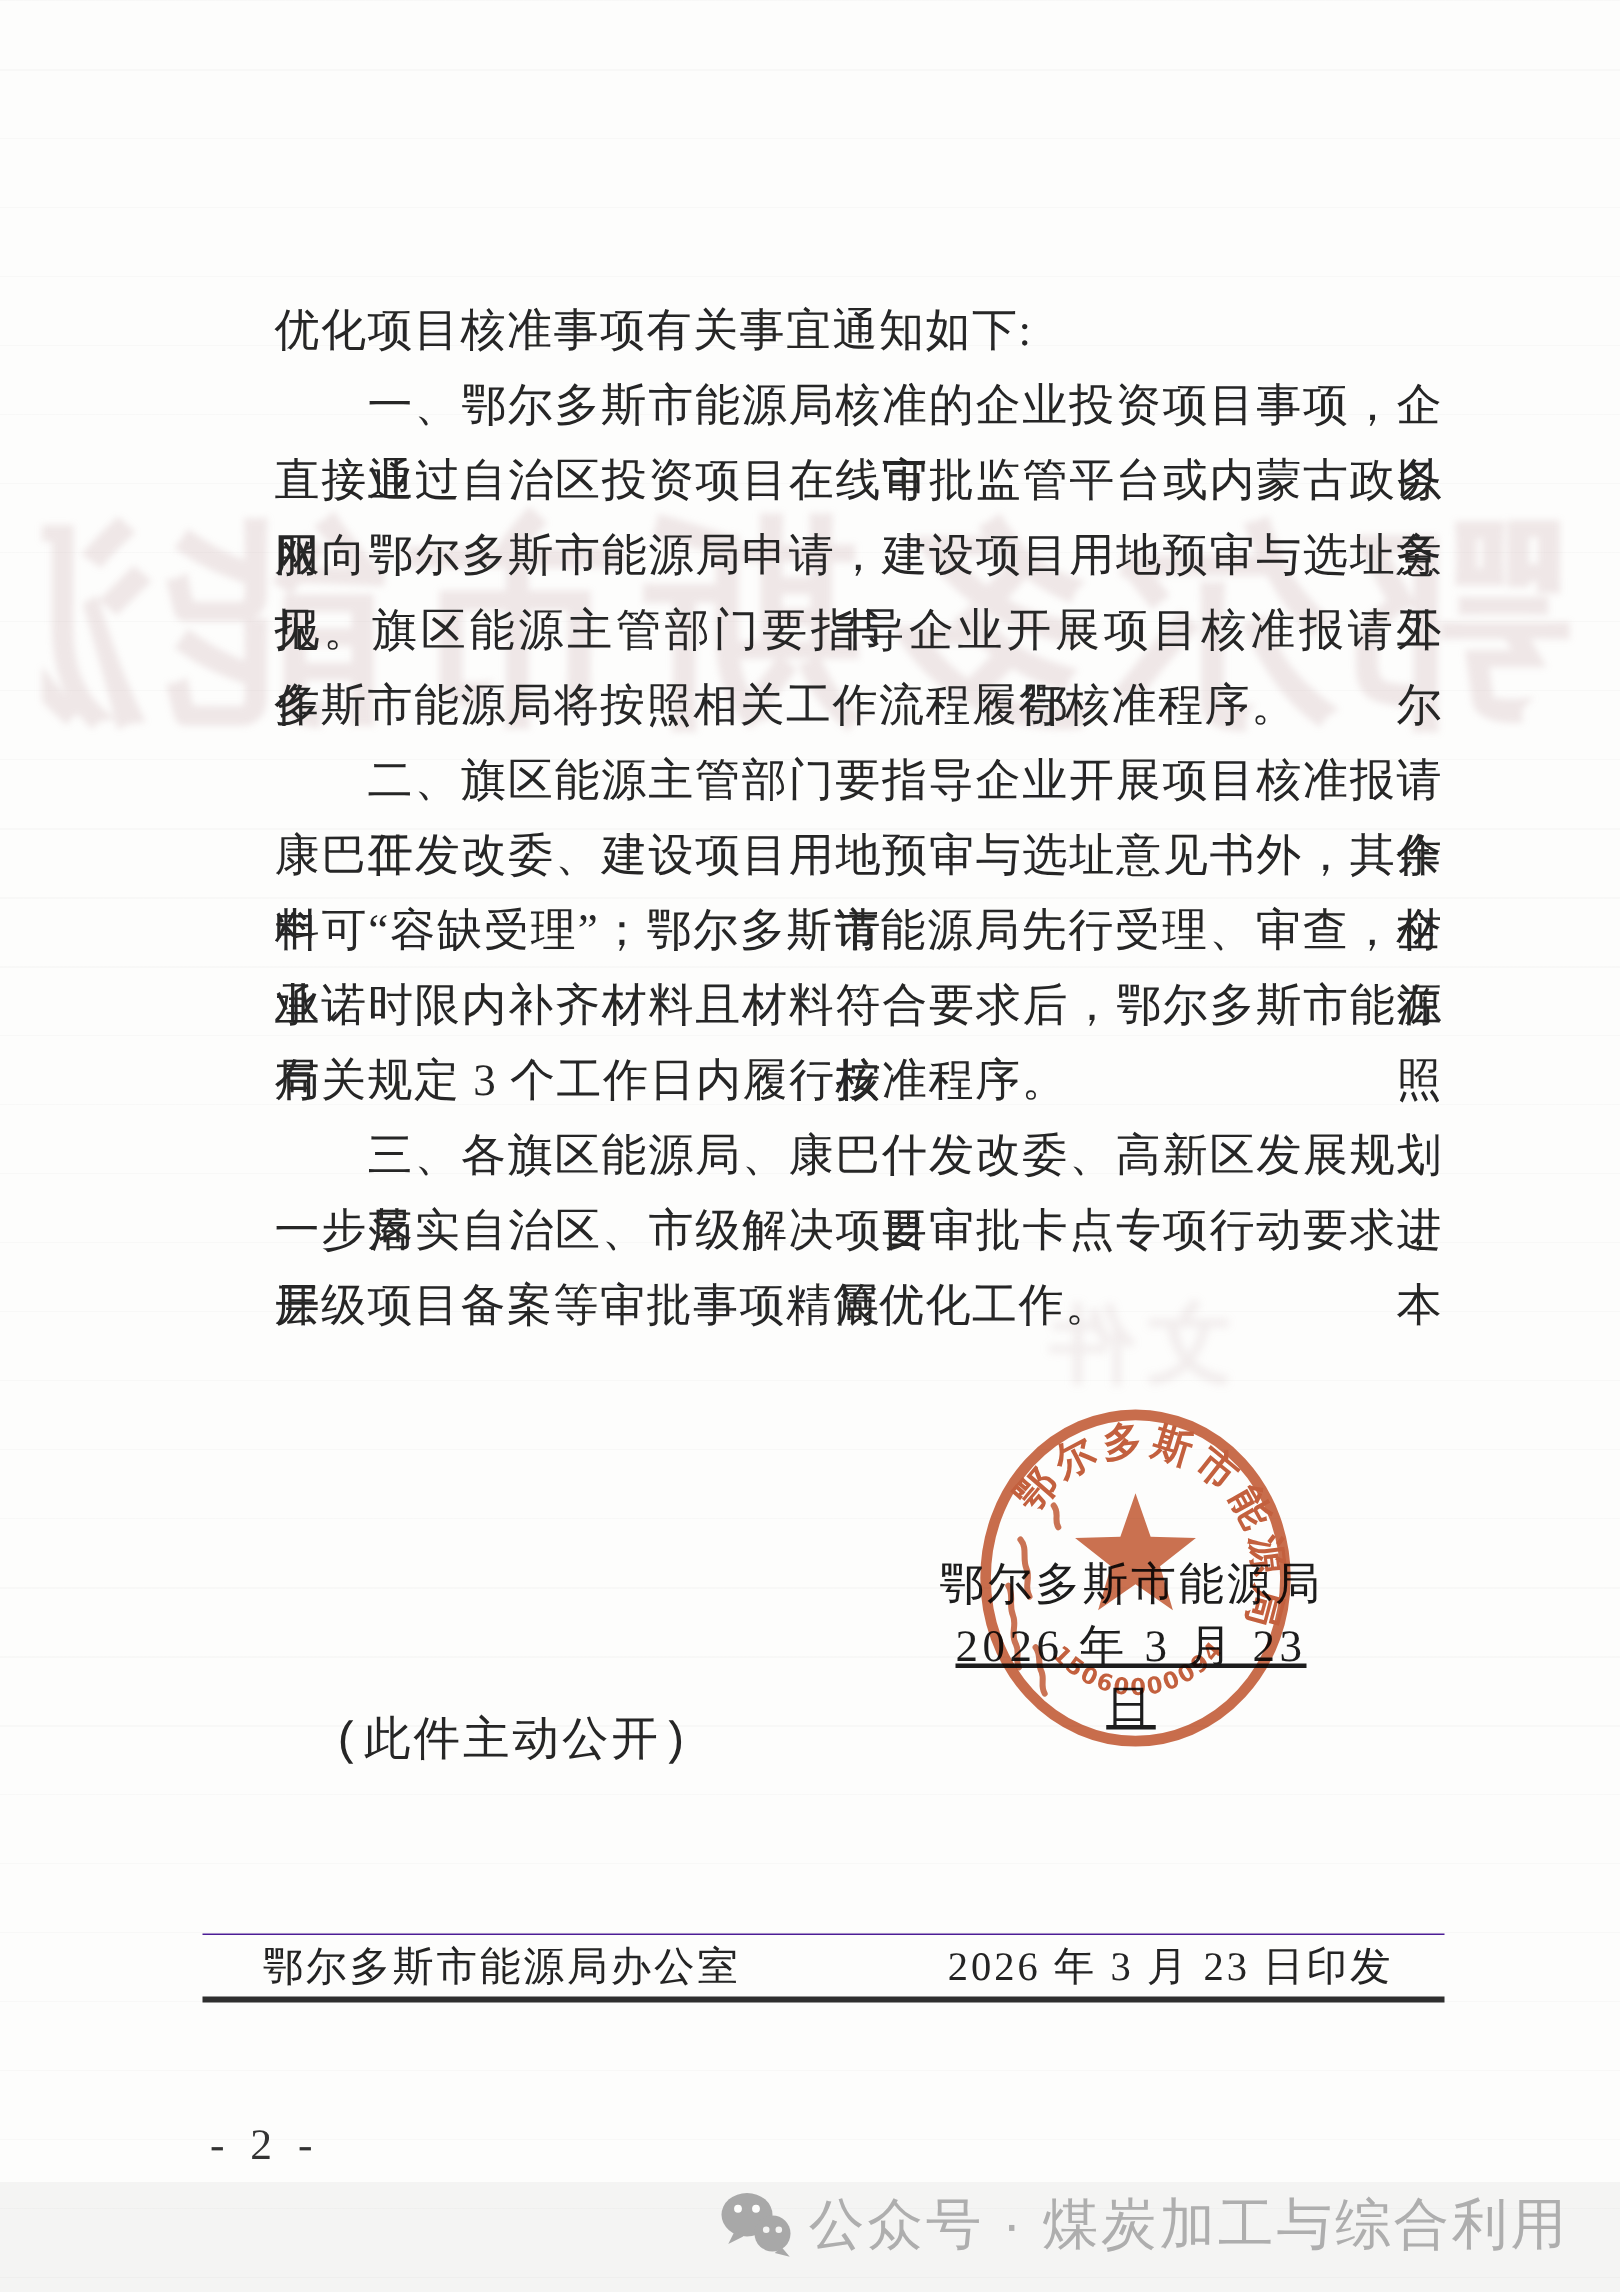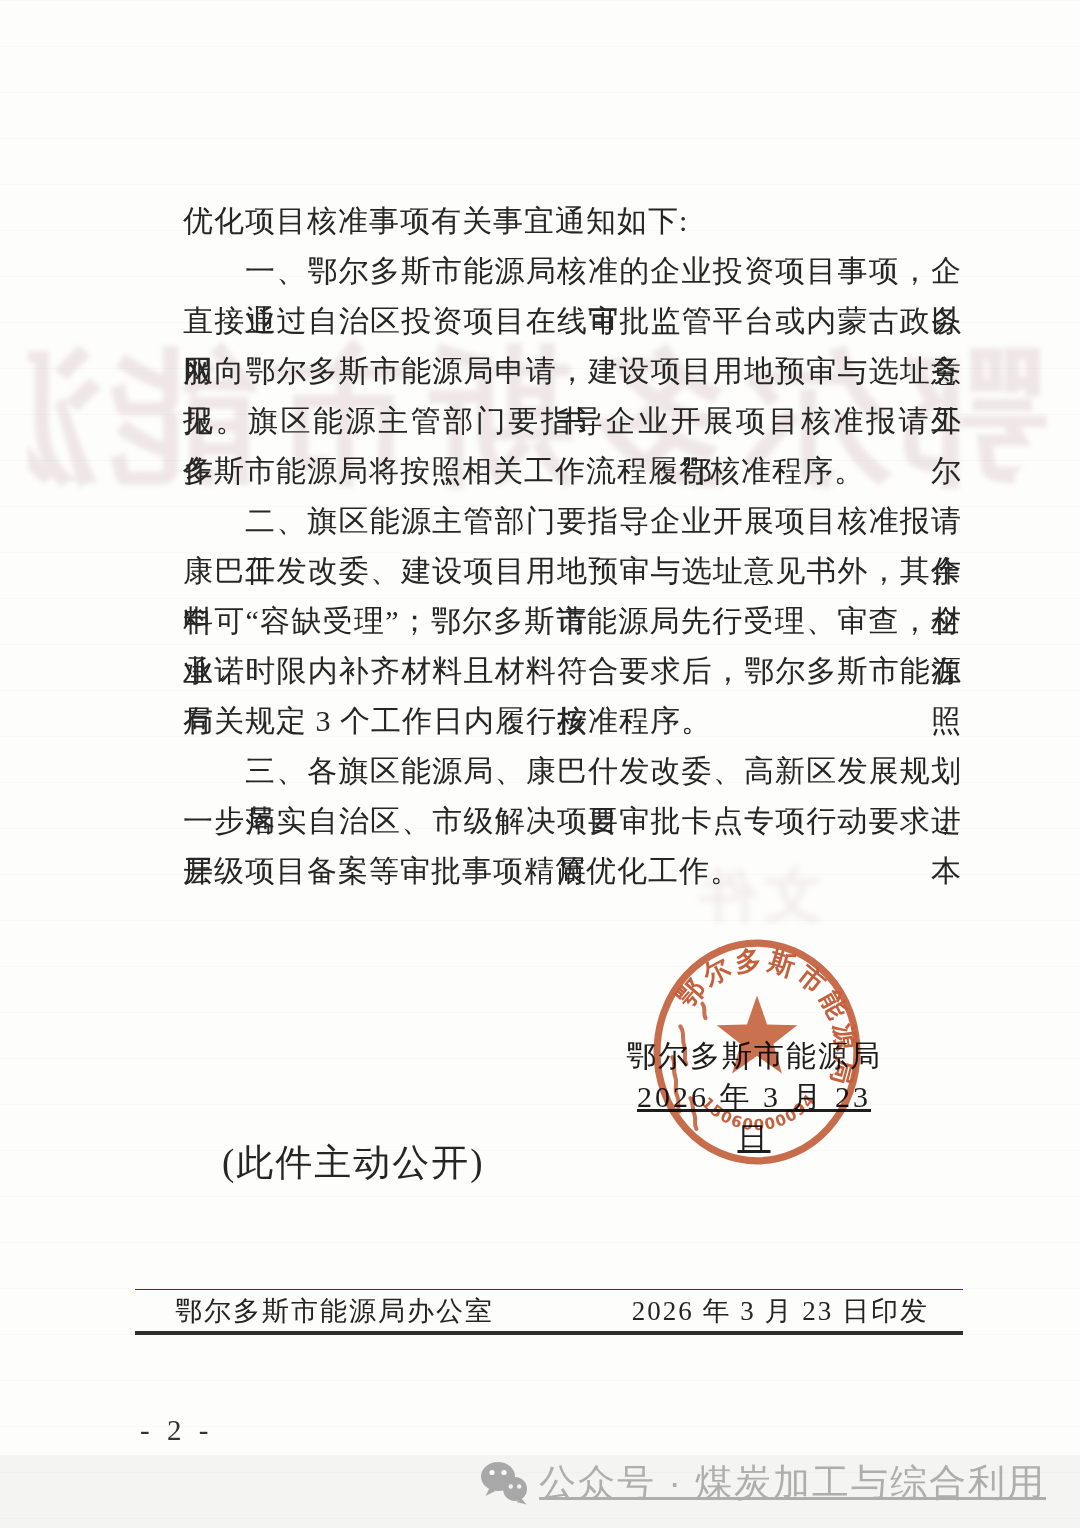--- a/index.html
+++ b/index.html
@@ -49,21 +49,21 @@
   .sign-org{letter-spacing:2px;}
   .sign-date{letter-spacing:3px;text-decoration:underline;}
   
   .seal{
     position:absolute;left:650px;top:936px;width:214px;height:232px;
     mix-blend-mode:multiply;opacity:0.93;pointer-events:none;
   }
   
   .public-note{
     position:absolute;top:1138px;left:222px;
-    font-size:37px;letter-spacing:2px;
+    font-size:31px;letter-spacing:2px;font-family:Liberation Mono, monospace;
   }
   
   .footer-box{
     position:absolute;top:1289px;left:135px;width:828px;height:46px;
     border-top:1px solid #4c1d95;border-bottom:4px solid #2f2f2f;
     display:flex;align-items:center;justify-content:space-between;
     padding:0 34px 0 40px;box-sizing:border-box;
     font-size:27px;color:#242424;
   }
   .footer-left{letter-spacing:2px;}
@@ -71,21 +71,21 @@
   
   .page-number{
     position:absolute;top:1414px;left:140px;
     font-size:29px;letter-spacing:5px;color:#333;
   }
   
   .bottom-watermark{
     position:absolute;top:1458px;right:34px;
     display:flex;align-items:center;gap:10px;
     font-family:"Liberation Sans","DejaVu Sans",sans-serif;
-    font-size:37px;color:#aeaeae;letter-spacing:2px;text-decoration:underline;
+    font-size:37px;color:#aeaeae;letter-spacing:2px;
   }
   .wechat-icon{width:50px;height:46px;flex:0 0 auto;}
 </style>
 </head>
 <body>
 
 <div class="page">
 
   <div class="scan-texture"></div>
 

